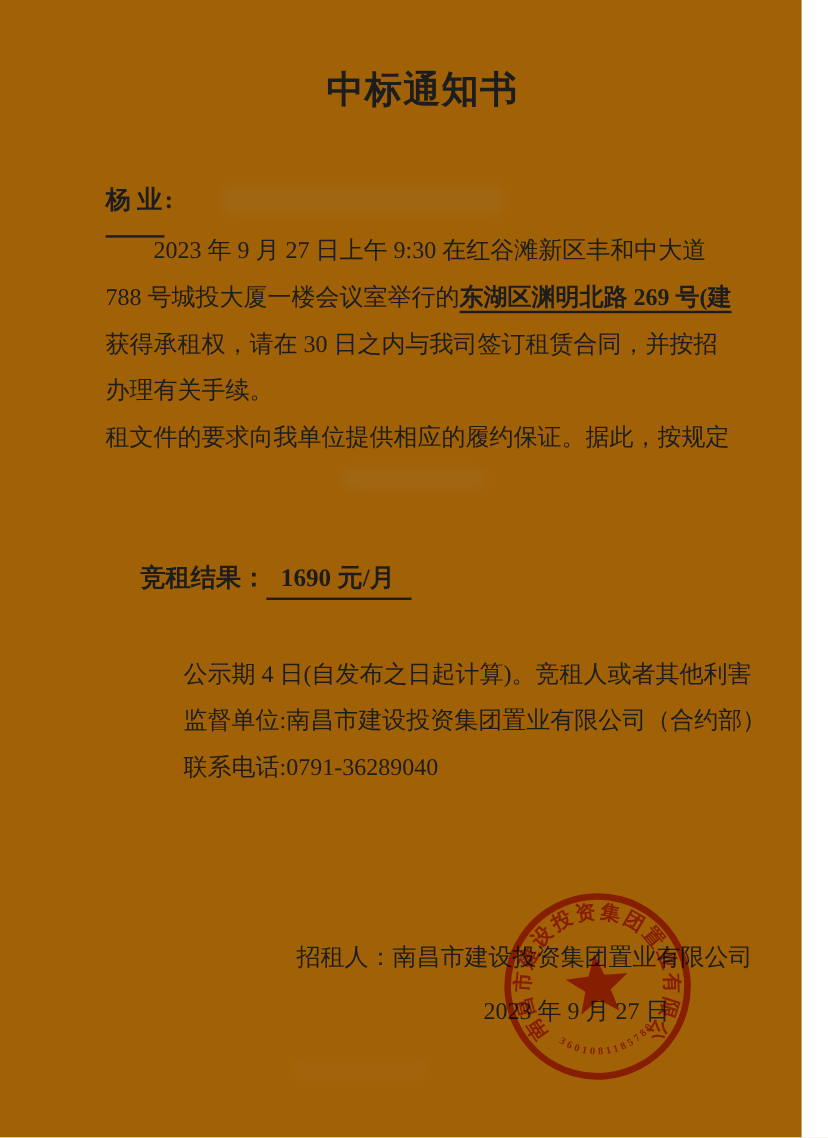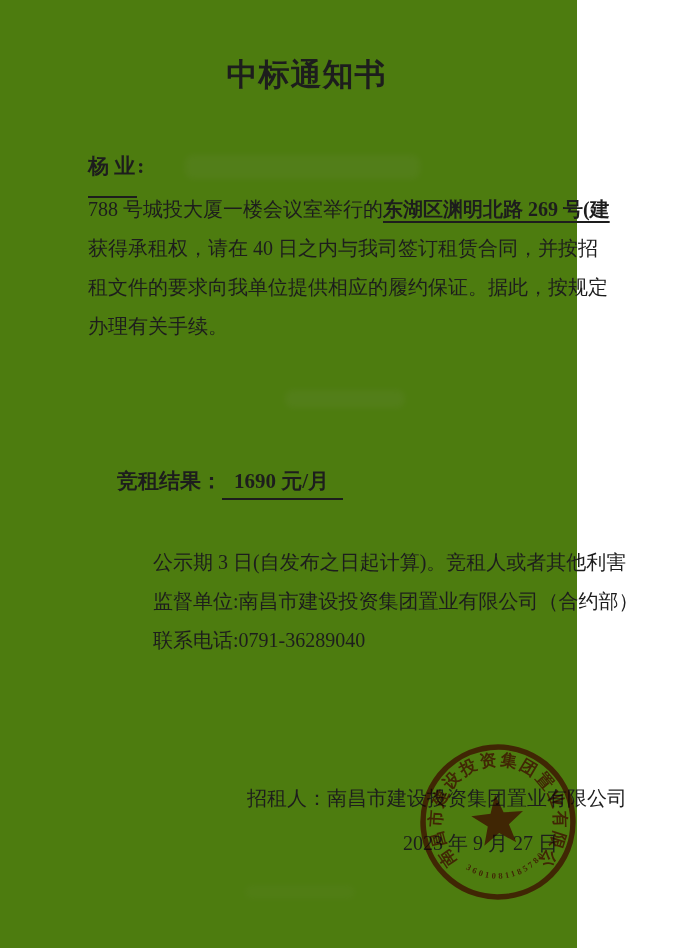--- a/index.html
+++ b/index.html
@@ -4,22 +4,22 @@
 <title>中标通知书</title>
 <style>
   :root{
     --ink:#1d1d1d;
     --seal-red:#d03a2c;
   }
   *{margin:0;padding:0;box-sizing:border-box;}
   html,body{width:690px;height:948px;background:#ffffff;overflow:hidden;}
   .page{
     position:relative;
-    width:577px;height:948px;
-    background:#4d7c0f;
+    width:668px;height:948px;
+    background:#a16207;
     font-family:"Liberation Serif","DejaVu Serif",serif;
     color:var(--ink);
   }
   .doc-title{
     position:absolute;top:54px;left:0;width:100%;
     text-align:center;
     font-size:31px;font-weight:700;
     letter-spacing:1px;
     transform:translateX(18px);
     white-space:nowrap;
@@ -81,32 +81,33 @@
 
 <div class="page">
 
   <div class="doc-title">中标通知书</div>
 
   <div class="recipient"><span class="name">杨 业</span><span>:</span></div>
 
   <div class="smudge smudge-1"></div>
 
   <div class="body-block p1">
+    <span class="body-line indent2">2023 年 9 月 27 日上午 9:30 在红谷滩新区丰和中大道</span>
     <span class="body-line"><span>788 号城投大厦一楼会议室举行的</span><span class="em">东湖区渊明北路 269 号(建</span></span>
-    <span class="body-line">获得承租权，请在 40 日之内与我司签订租赁合同，并按招</span>
+    <span class="body-line">获得承租权，请在 30 日之内与我司签订租赁合同，并按招</span>
+    <span class="body-line">办理有关手续。</span>
     <span class="body-line">租文件的要求向我单位提供相应的履约保证。据此，按规定</span>
-    <span class="body-line">办理有关手续。</span>
   </div>
 
   <div class="smudge smudge-2"></div>
 
   <div class="result-line"><span>竞租结果：</span><span class="value">1690 元/月</span></div>
 
   <div class="body-block p2">
-    <span class="body-line indent3">公示期 3 日(自发布之日起计算)。竞租人或者其他利害</span>
+    <span class="body-line indent3">公示期 4 日(自发布之日起计算)。竞租人或者其他利害</span>
     <span class="body-line indent3">监督单位:南昌市建设投资集团置业有限公司（合约部）</span>
     <span class="body-line indent3">联系电话:0791-36289040</span>
   </div>
 
   <div class="sig-lessor">招租人：南昌市建设投资集团置业有限公司</div>
   <div class="sig-date">2023 年 9 月 27 日</div>
 
   <div class="smudge smudge-3"></div>
 
   <svg class="seal" viewBox="0 0 160 160" xmlns="http://www.w3.org/2000/svg" aria-hidden="true">

